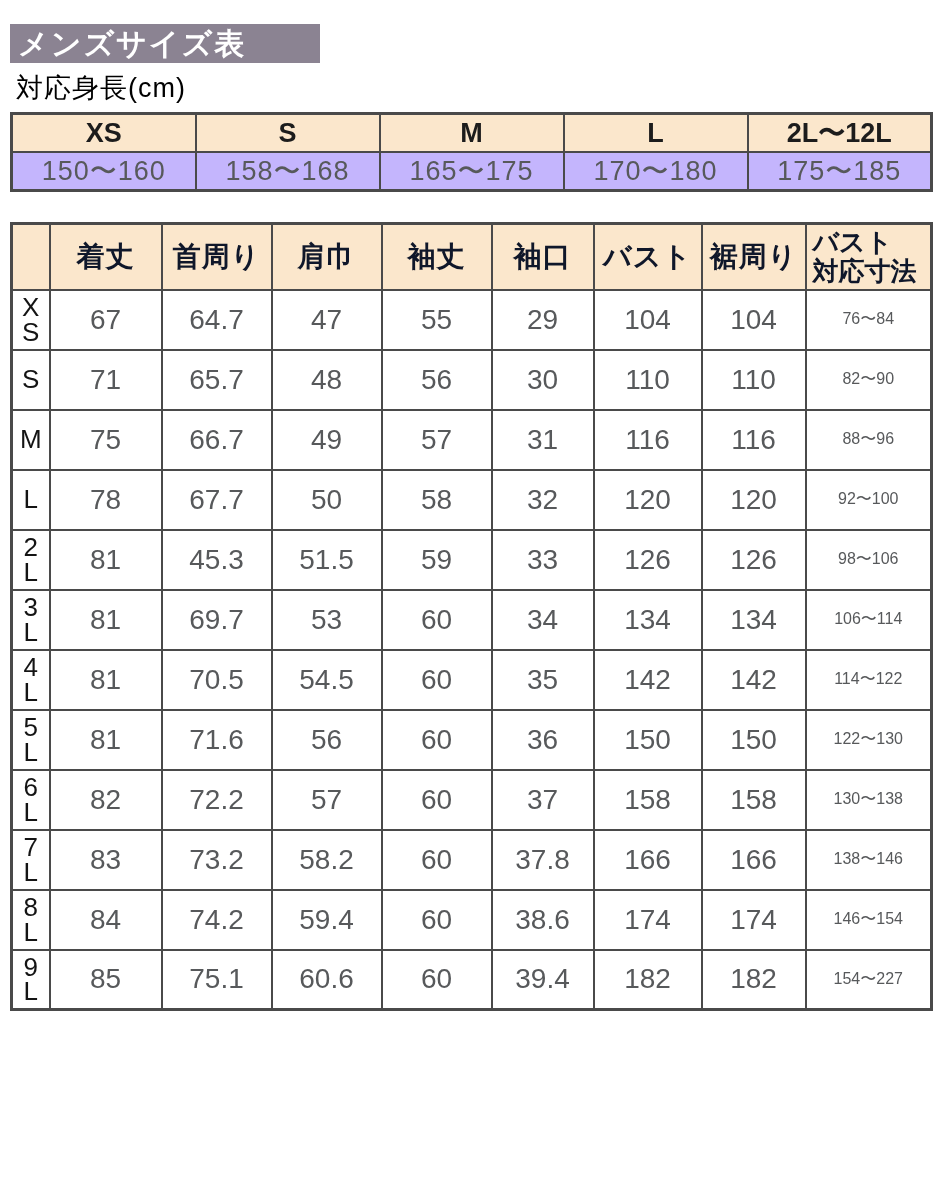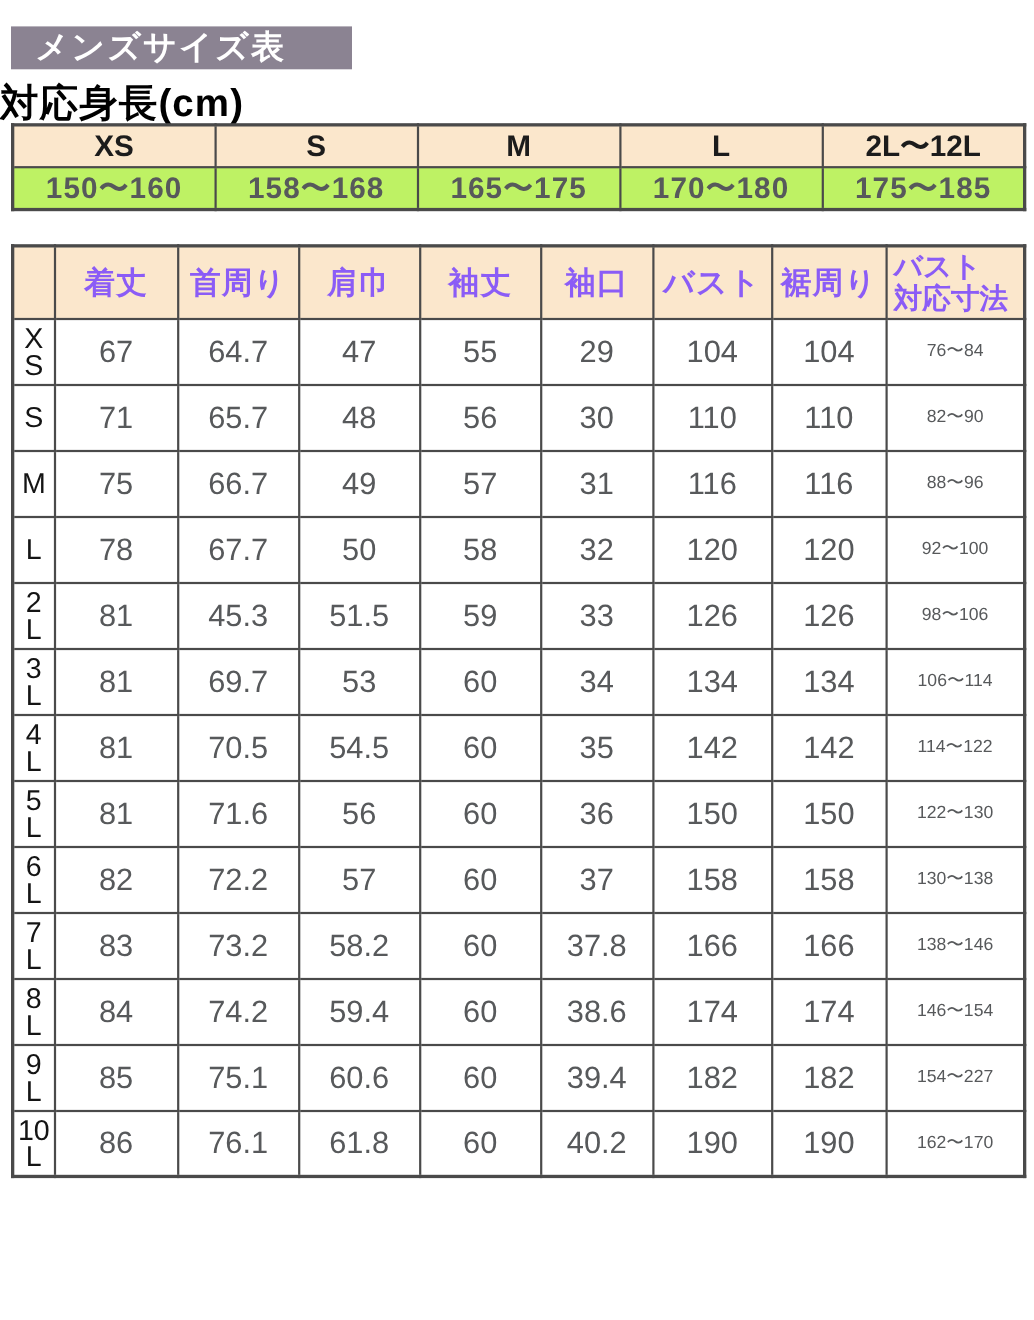--- a/index.html
+++ b/index.html
@@ -8,48 +8,48 @@
     width: 940px; height: 1200px; background: #ffffff;
     font-family: "Liberation Sans", "DejaVu Sans", sans-serif;
   }
   #page {
     position: relative; width: 940px; height: 1200px; background: #fff; overflow: hidden;
   }
   .title-bar {
     position: absolute; left: 10px; top: 24px; width: 310px; height: 39px;
     background: var(--title-bg, #8b8392); color: var(--title-text, #ffffff);
     font-size: 30px; font-weight: bold; line-height: 39px;
-    padding-left: 22px; letter-spacing: 2px;
+    padding-left: 8px; letter-spacing: 2px;
   }
   .height-label {
-    position: absolute; left: 0; top: 70px;
-    font-size: 35px; font-weight: bold; color: #000000; letter-spacing: 1px;
+    position: absolute; left: 16px; top: 70px;
+    font-size: 27px; font-weight: normal; color: #000000; letter-spacing: 1px;
   }
   table { border-collapse: collapse; table-layout: fixed; }
   th, td { border: 2px solid var(--border, #4a4a4a); text-align: center; padding: 0; }
 
   .height-table {
     position: absolute; left: 10px; top: 112px; width: 920px;
     border: 3px solid var(--border, #4a4a4a);
   }
   .height-table th {
     background: var(--header-bg, #fbe7cc); color: #1c1c1c;
     font-size: 27px; font-weight: bold; height: 34px; margin-top: 36px;
   }
   .height-table td {
-    background: #bef264; color: var(--value-text, #57595b);
-    font-size: 27px; font-weight: bold; height: 37px; letter-spacing: 1px;
+    background: #c4b5fd; color: var(--value-text, #57595b);
+    font-size: 27px; font-weight: normal; height: 37px; letter-spacing: 1px;
   }
 
   .size-table {
     position: absolute; left: 10px; top: 222px; width: 920px;
     border: 3px solid var(--border, #4a4a4a);
   }
   .size-table thead th {
-    background: var(--header-bg, #fbe7cc); color: #8b5cf6;
+    background: var(--header-bg, #fbe7cc); color: #0f172a;
     font-size: 28px; font-weight: bold; height: 66px; letter-spacing: 1px;
   }
   .size-table thead th.range-header {
     text-align: left; padding-left: 6px; font-size: 26px;
     line-height: 1.12; letter-spacing: 0;
   }
   .size-table tbody th {
     background: #ffffff; color: #141414;
     font-size: 26px; font-weight: normal; height: 60px;
     line-height: 0.95; white-space: pre-line; padding: 0 1px;
@@ -260,28 +260,16 @@
 L</th>
           <td>85</td>
           <td>75.1</td>
           <td>60.6</td>
           <td>60</td>
           <td>39.4</td>
           <td>182</td>
           <td>182</td>
           <td class="range-col">154〜227</td>
         </tr>
-        <tr>
-          <th>10
-L</th>
-          <td>86</td>
-          <td>76.1</td>
-          <td>61.8</td>
-          <td>60</td>
-          <td>40.2</td>
-          <td>190</td>
-          <td>190</td>
-          <td class="range-col">162〜170</td>
-        </tr>
       </tbody>
   </table>
 
 </div>
 
 </body></html>

